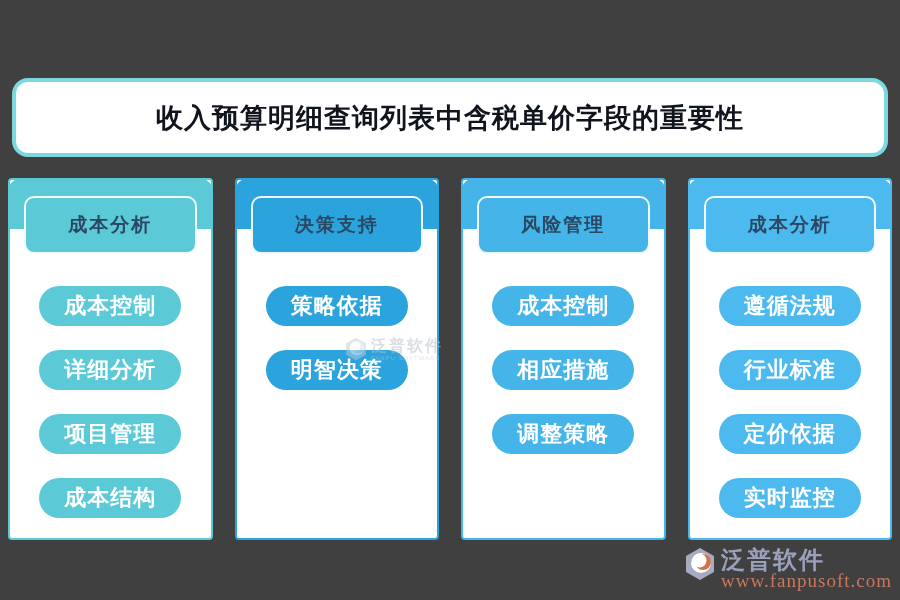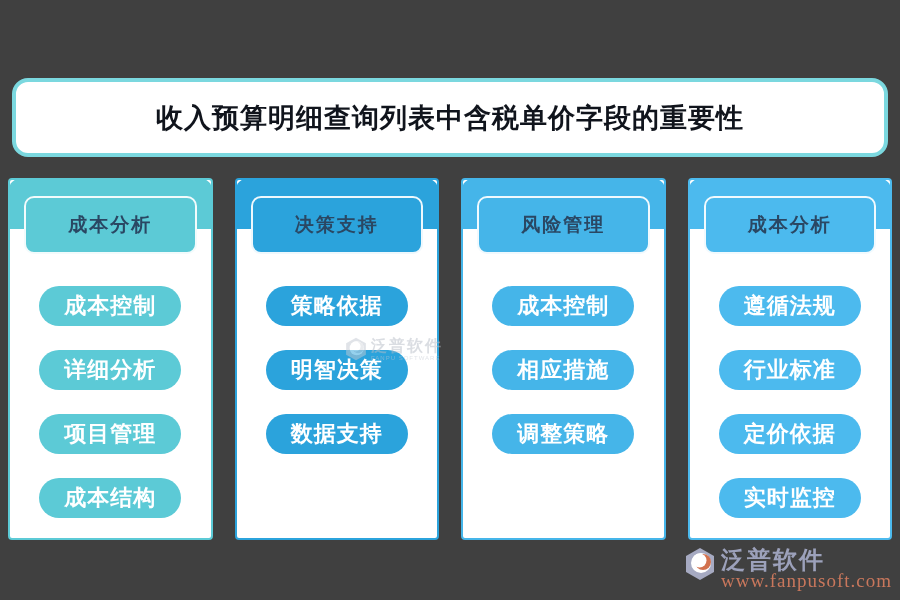--- a/index.html
+++ b/index.html
@@ -94,21 +94,20 @@
     </div>
 
     <div class="card" style="--c: #2BA3DC;">
       <div class="card-band"></div>
       <div class="card-header">
         <span class="card-header-label">决策支持</span>
       </div>
       <div class="card-items">
         <div class="pill">策略依据</div>
         <div class="pill">明智决策</div>
-        <div class="pill">数据支持</div>
       </div>
     </div>
 
     <div class="card" style="--c: #45B5E9;">
       <div class="card-band"></div>
       <div class="card-header">
         <span class="card-header-label">风险管理</span>
       </div>
       <div class="card-items">
         <div class="pill">成本控制</div>

